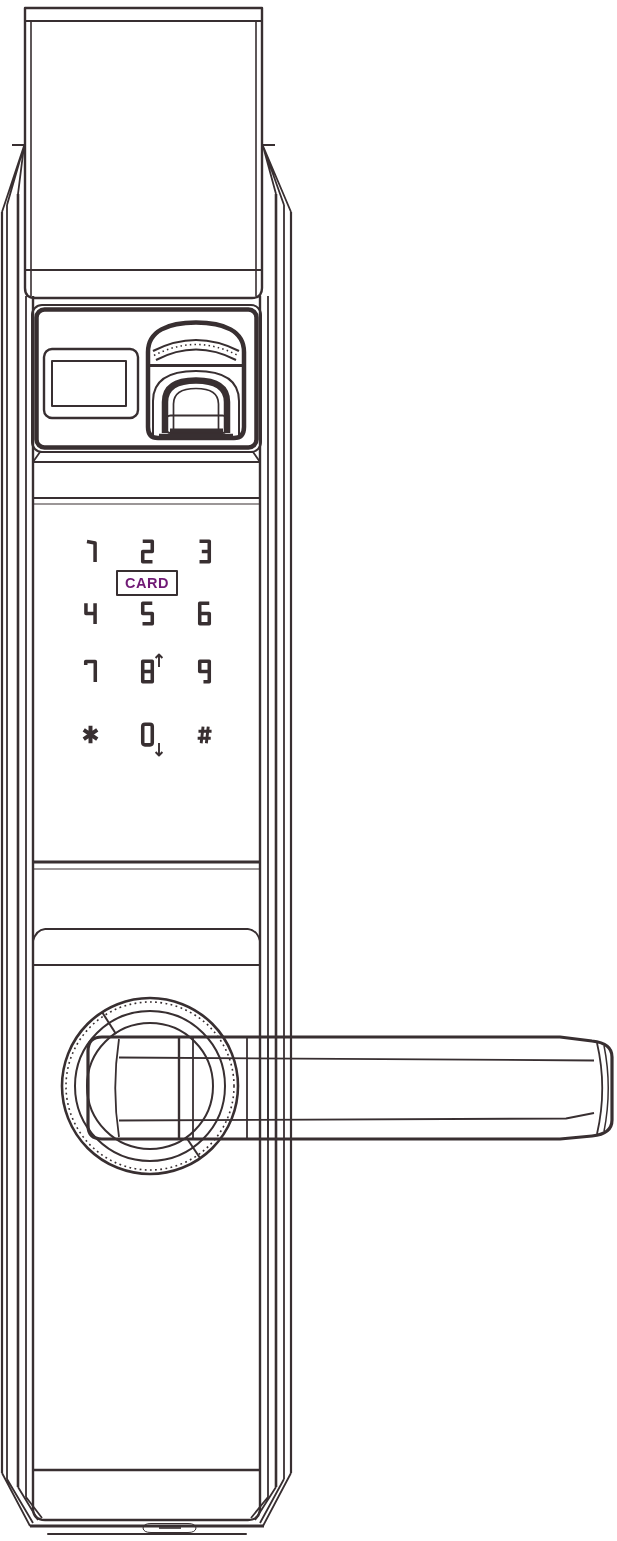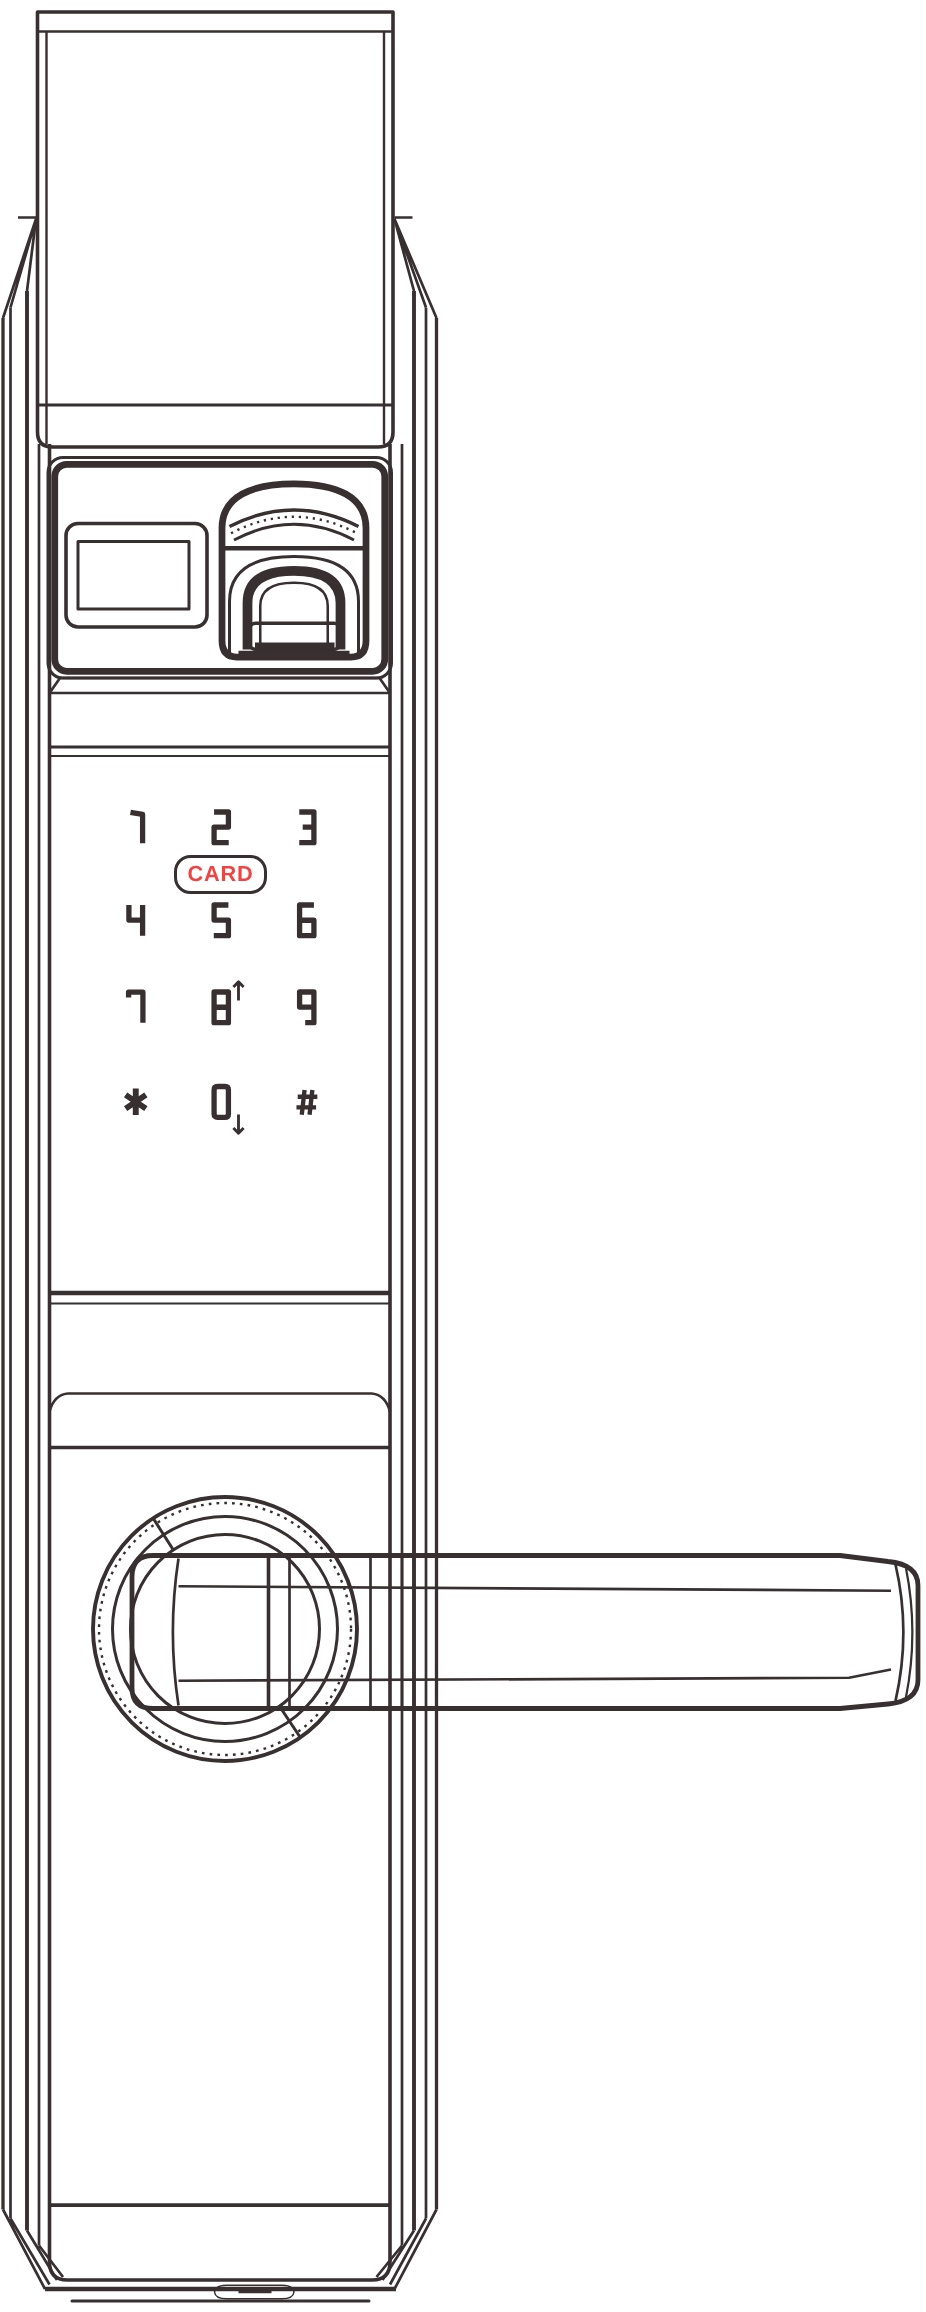--- a/index.html
+++ b/index.html
@@ -14,21 +14,21 @@
     position:absolute;width:44px;height:34px;display:flex;align-items:center;
     justify-content:center;pointer-events:auto;
   }
   .key .arrow{position:absolute;left:29px;}
   .key .arrow.up{top:-2px;}
   .key .arrow.down{bottom:-7px;}
   .card-badge{
     position:absolute;left:116px;top:570px;width:62px;height:26px;
     border:2.5px solid #382f31;box-sizing:border-box;display:flex;align-items:center;
     justify-content:center;font-weight:bold;font-size:14.5px;letter-spacing:0.5px;
-    color:#ef4444;pointer-events:auto;border-radius:11px;
+    color:#701a75;pointer-events:auto;border-radius:1px;
   }
 </style>
 </head>
 <body>
 
 <div class="stage">
 
   <svg class="art" width="617" height="1541" viewBox="0 0 617 1541">
 
     <g>

